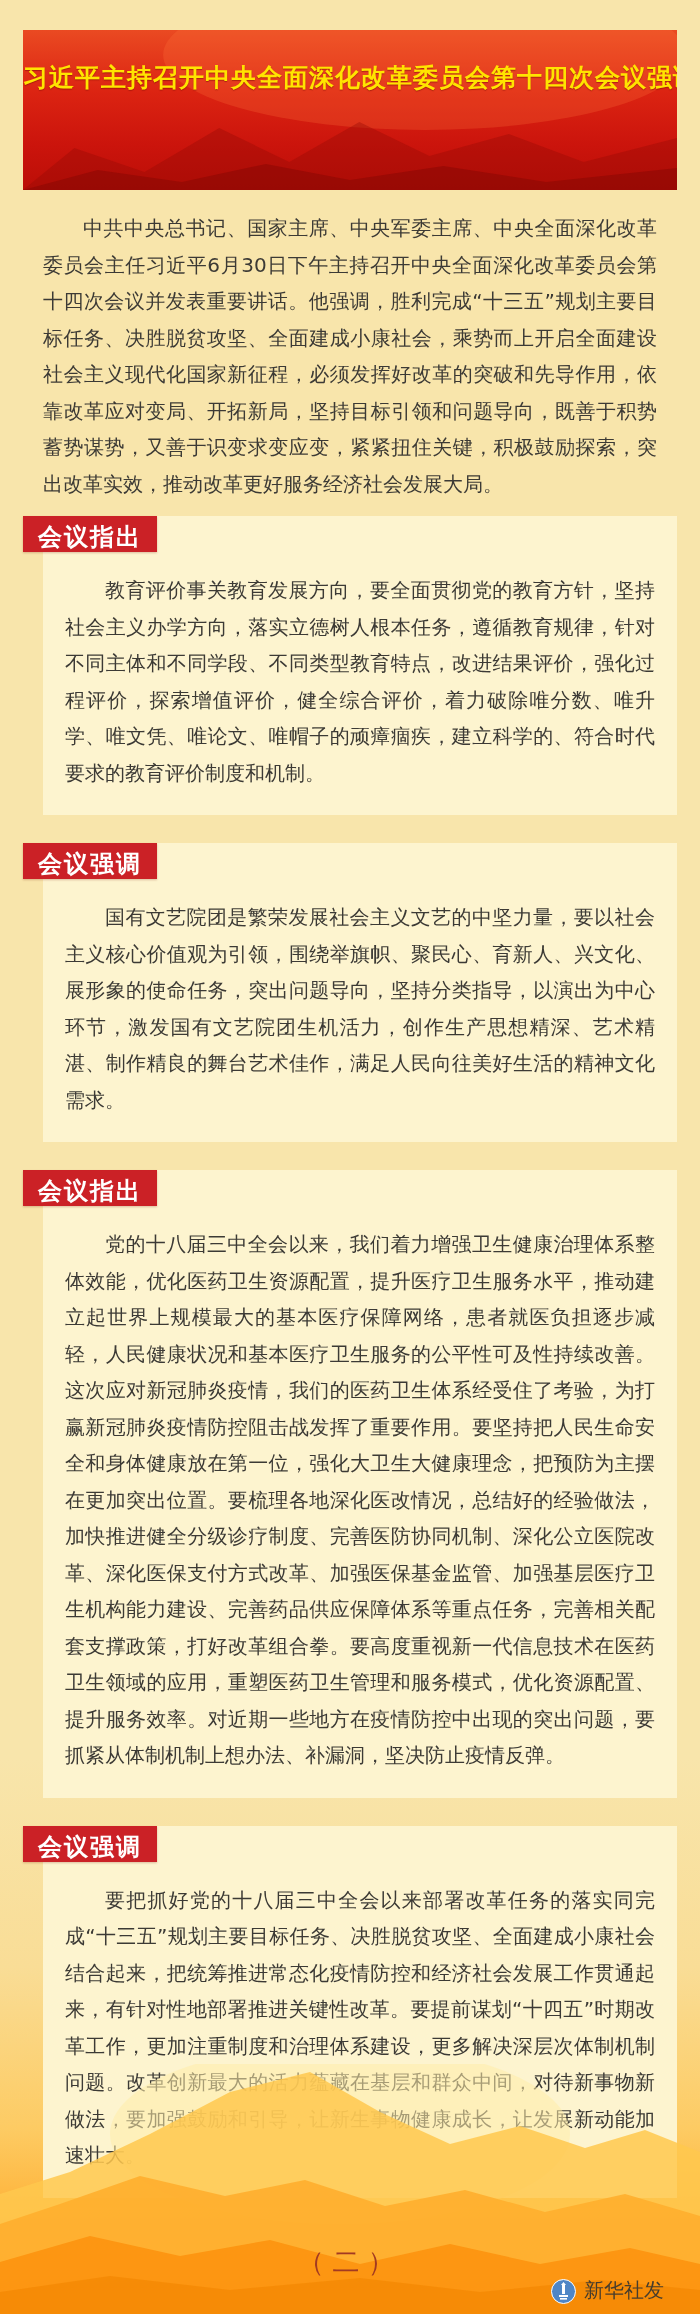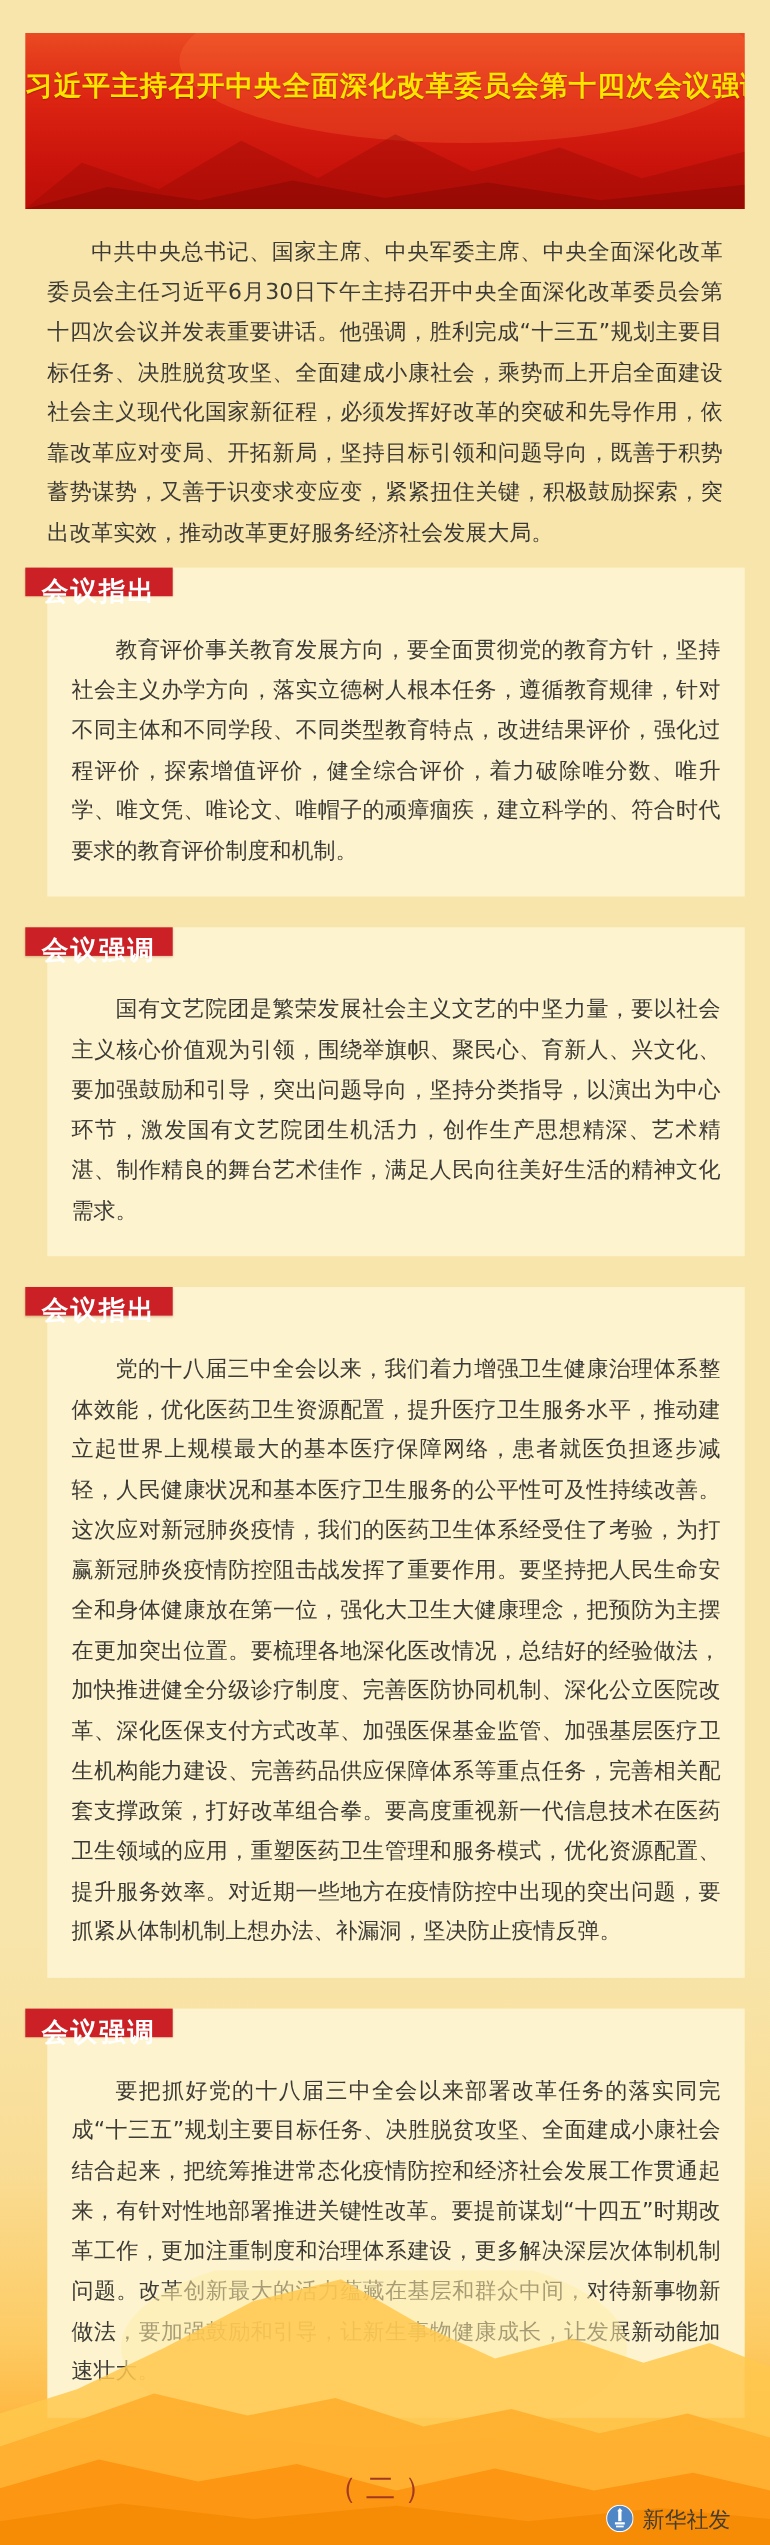--- a/index.html
+++ b/index.html
@@ -20,39 +20,39 @@
     text-shadow:0 1px 1px rgba(120,10,0,.5);white-space:nowrap;
   }
   
   .intro{
     margin:20px 43px 0;font-size:20px;line-height:36.5px;color:#3c3a35;
     text-align:justify;text-indent:2em;
   }
   .sec{position:relative;margin:28px 23px 0;}
   .sec.first{margin-top:14px;}
   .badge{
-    position:absolute;left:0;top:0;z-index:2;width:134px;height:26px;
+    position:absolute;left:0;top:0;z-index:2;width:134px;height:36px;
     background:#cb2126;color:#ffffff;font-weight:bold;font-size:24px;
     line-height:42px;text-align:center;letter-spacing:2px;
     box-shadow:0 1px 2px rgba(120,20,10,.25);
   }
   .box{margin-left:20px;background:#fdf4cf;padding:56px 22px 24px;}
   .sec-text{
     margin:0;font-size:20px;line-height:36.5px;color:#3c3a35;
     text-align:justify;text-indent:2em;
   }
   
   .footer{position:absolute;left:0;right:0;bottom:0;height:250px;}
   .footer-svg{position:absolute;left:0;bottom:0;width:700px;height:250px;display:block;}
   .page-marker{
     position:absolute;bottom:34px;left:0;width:100%;text-align:center;
     color:#a23a22;font-size:27px;letter-spacing:8px;font-weight:500;
   }
   .credit{
-    position:absolute;right:36px;bottom:10px;display:flex;align-items:flex-start;gap:8px;
+    position:absolute;right:36px;bottom:10px;display:flex;align-items:flex-end;gap:8px;
     color:#473d2d;font-size:20px;margin-top:20px;
   }
   .logo{width:25px;height:25px;display:inline-block;}
 </style>
 </head>
 <body>
 
 <div class="page">
 
   <div class="banner">
@@ -71,21 +71,21 @@
   <section class="sec first">
     <div class="badge">会议指出</div>
     <div class="box">
       <p class="sec-text">教育评价事关教育发展方向，要全面贯彻党的教育方针，坚持社会主义办学方向，落实立德树人根本任务，遵循教育规律，针对不同主体和不同学段、不同类型教育特点，改进结果评价，强化过程评价，探索增值评价，健全综合评价，着力破除唯分数、唯升学、唯文凭、唯论文、唯帽子的顽瘴痼疾，建立科学的、符合时代要求的教育评价制度和机制。</p>
     </div>
   </section>
 
   <section class="sec">
     <div class="badge">会议强调</div>
     <div class="box">
-      <p class="sec-text">国有文艺院团是繁荣发展社会主义文艺的中坚力量，要以社会主义核心价值观为引领，围绕举旗帜、聚民心、育新人、兴文化、要加强鼓励和引导，突出问题导向，坚持分类指导，以演出为中心环节，激发国有文艺院团生机活力，创作生产思想精深、艺术精湛、制作精良的舞台艺术佳作，满足人民向往美好生活的精神文化需求。</p>
+      <p class="sec-text">国有文艺院团是繁荣发展社会主义文艺的中坚力量，要以社会主义核心价值观为引领，围绕举旗帜、聚民心、育新人、兴文化、展形象的使命任务，突出问题导向，坚持分类指导，以演出为中心环节，激发国有文艺院团生机活力，创作生产思想精深、艺术精湛、制作精良的舞台艺术佳作，满足人民向往美好生活的精神文化需求。</p>
     </div>
   </section>
 
   <section class="sec">
     <div class="badge">会议指出</div>
     <div class="box">
       <p class="sec-text">党的十八届三中全会以来，我们着力增强卫生健康治理体系整体效能，优化医药卫生资源配置，提升医疗卫生服务水平，推动建立起世界上规模最大的基本医疗保障网络，患者就医负担逐步减轻，人民健康状况和基本医疗卫生服务的公平性可及性持续改善。这次应对新冠肺炎疫情，我们的医药卫生体系经受住了考验，为打赢新冠肺炎疫情防控阻击战发挥了重要作用。要坚持把人民生命安全和身体健康放在第一位，强化大卫生大健康理念，把预防为主摆在更加突出位置。要梳理各地深化医改情况，总结好的经验做法，加快推进健全分级诊疗制度、完善医防协同机制、深化公立医院改革、深化医保支付方式改革、加强医保基金监管、加强基层医疗卫生机构能力建设、完善药品供应保障体系等重点任务，完善相关配套支撑政策，打好改革组合拳。要高度重视新一代信息技术在医药卫生领域的应用，重塑医药卫生管理和服务模式，优化资源配置、提升服务效率。对近期一些地方在疫情防控中出现的突出问题，要抓紧从体制机制上想办法、补漏洞，坚决防止疫情反弹。</p>
     </div>
   </section>
 

